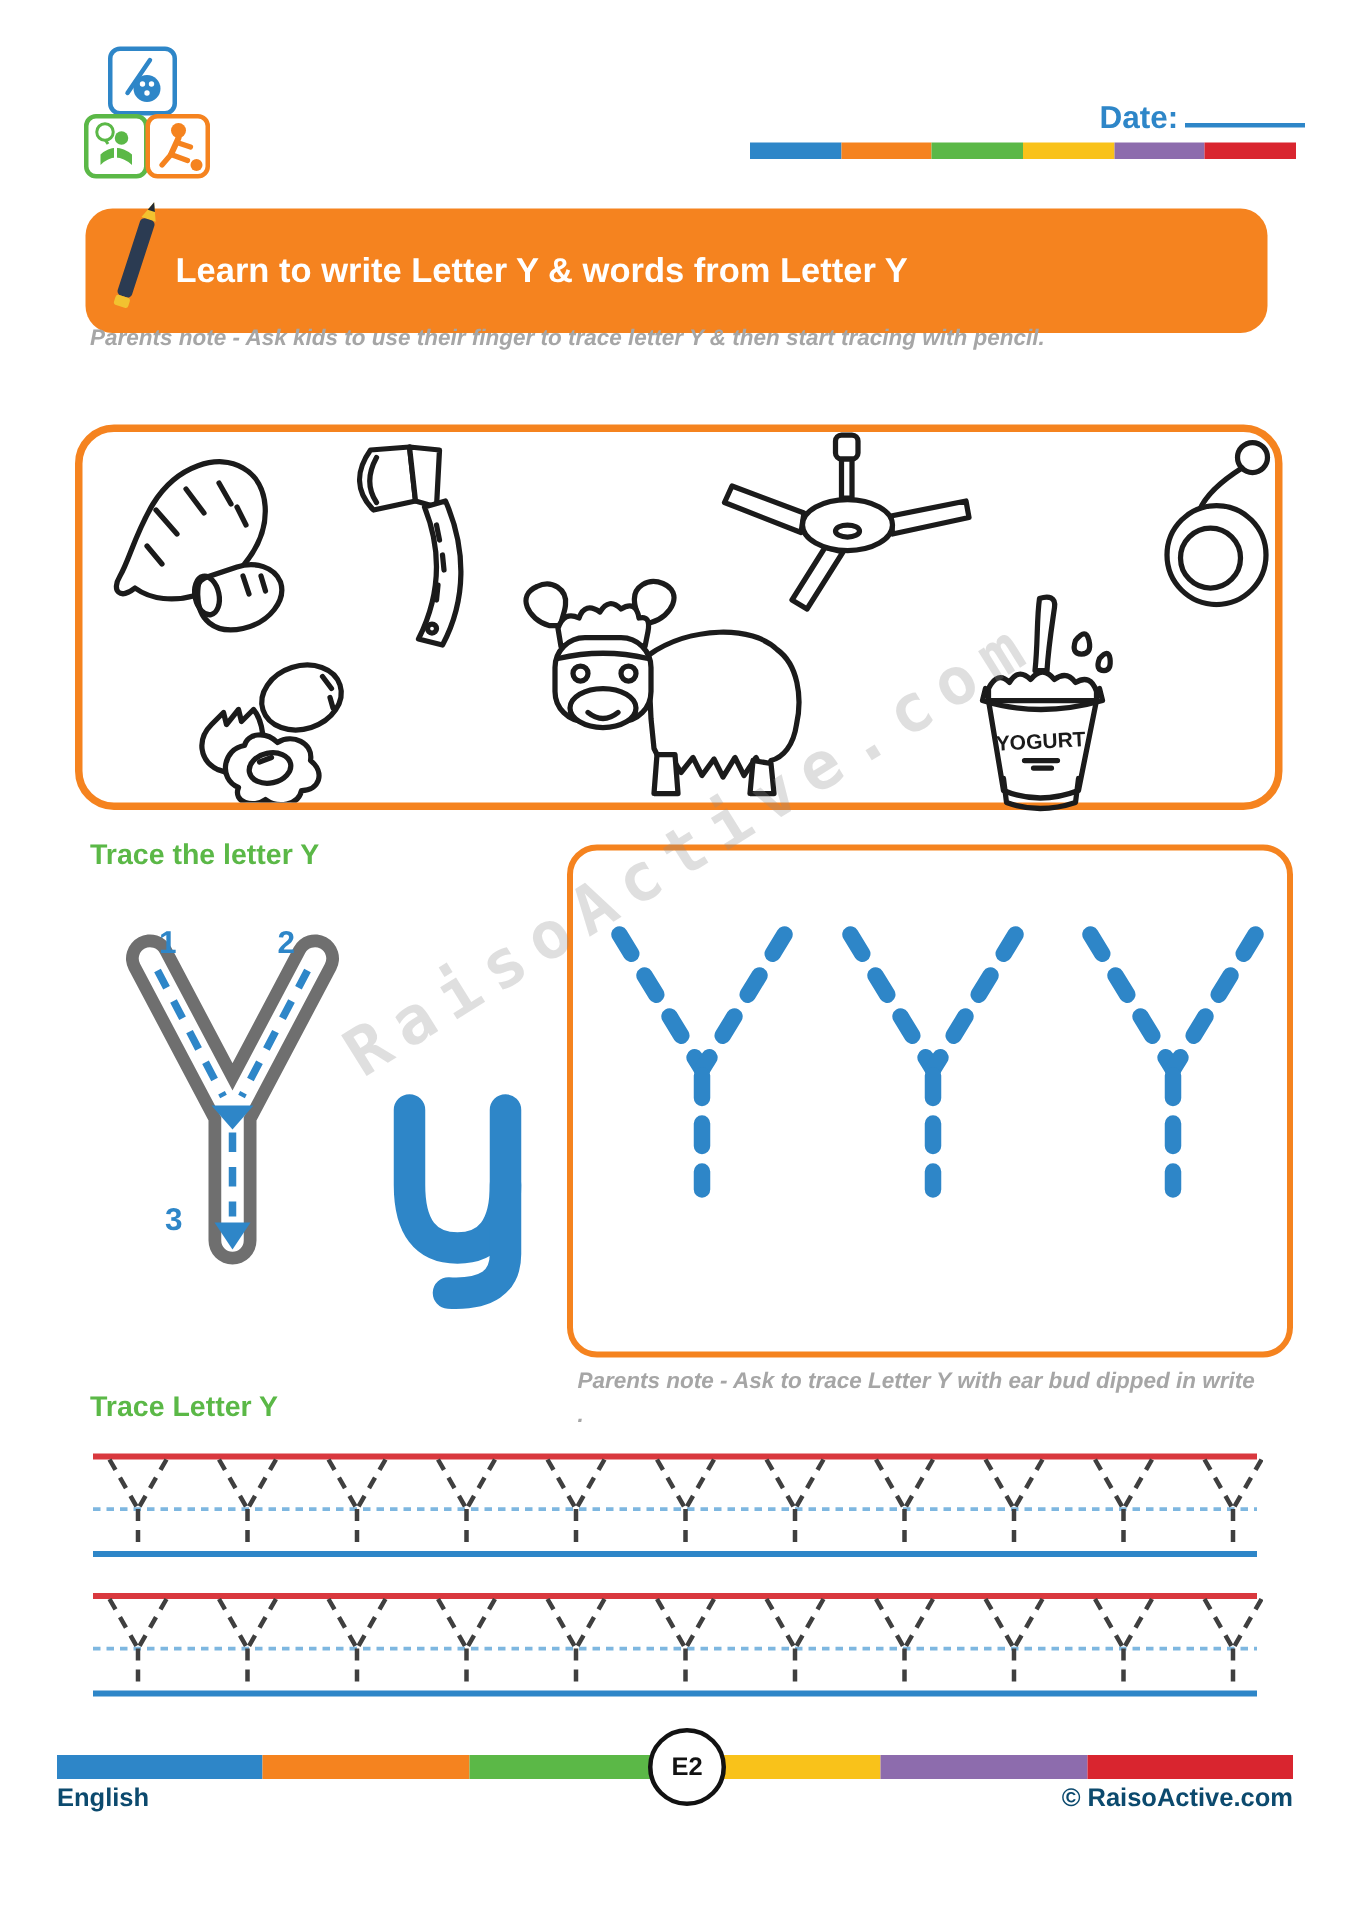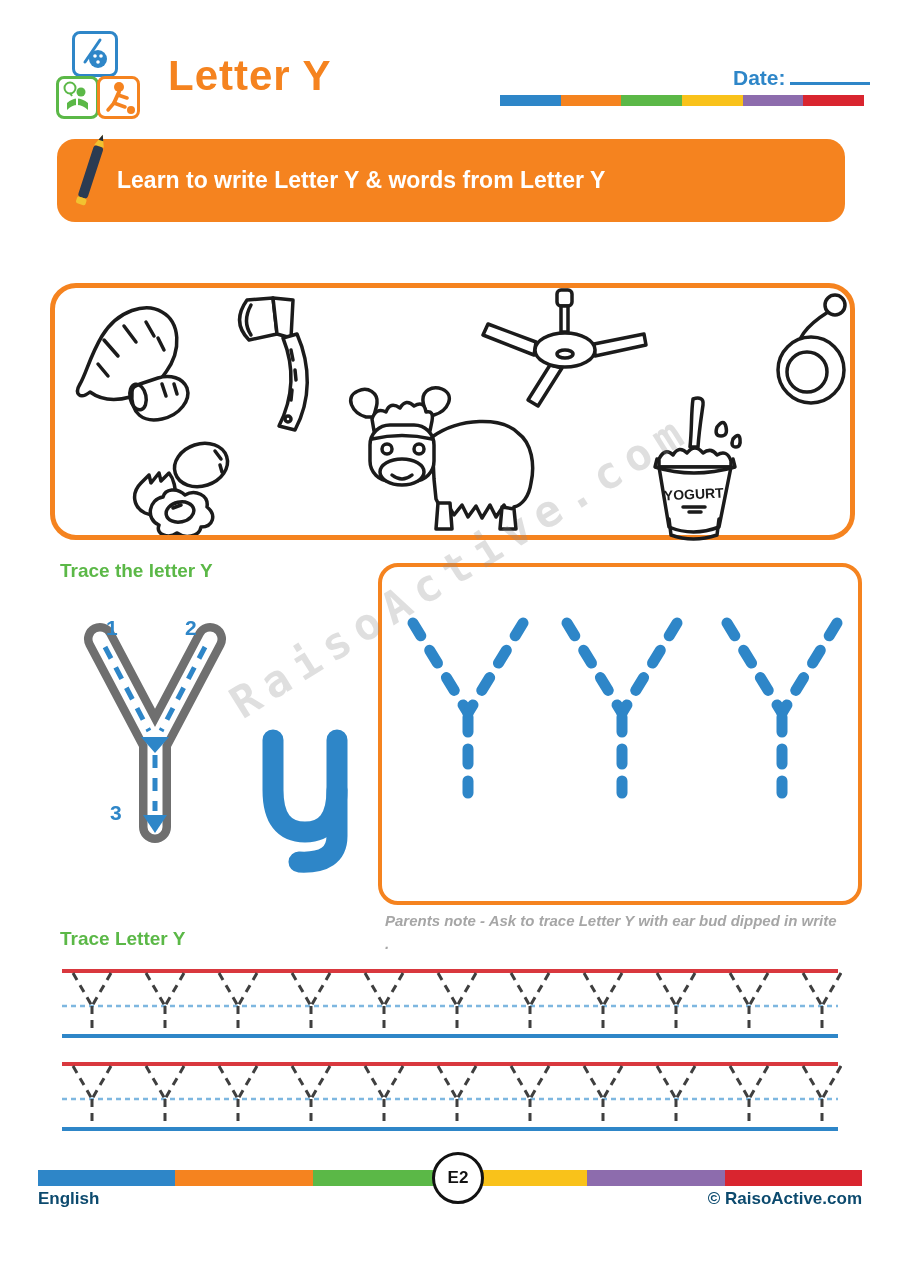--- a/index.html
+++ b/index.html
@@ -64,21 +64,20 @@
   <div class="logo-box" style="left:97px;top:76px;width:37px;height:37px;border:3px solid #F5831F;">
     <svg width="37" height="37" viewBox="0 0 37 37">
       <circle cx="19" cy="8" r="5" fill="#F5831F"></circle>
       <path d="M19,13 L14,24" stroke="#F5831F" stroke-width="4" stroke-linecap="round"></path>
       <path d="M18,16 L27,19" stroke="#F5831F" stroke-width="3.5" stroke-linecap="round"></path>
       <path d="M14,24 L8,31 M14,24 L25,28" stroke="#F5831F" stroke-width="3.5" stroke-linecap="round"></path>
       <circle cx="31" cy="31" r="4" fill="#F5831F"></circle>
     </svg>
   </div>
 
-  <div class="abs page-title">Letter Y</div>
 
   <div class="abs date-wrap">
     <span>Date:</span><span class="date-line"></span>
   </div>
   <div class="abs stripe" style="left:500px;top:95px;width:364px;height:11px;">
       <span style="background: rgb(46, 134, 200);"></span>
       <span style="background: rgb(245, 131, 31);"></span>
       <span style="background: rgb(91, 184, 71);"></span>
       <span style="background: rgb(249, 194, 26);"></span>
       <span style="background: rgb(141, 108, 173);"></span>
@@ -90,20 +89,21 @@
       <g transform="rotate(18 22 44)">
         <polygon points="22,6 17,18 27,18" fill="#F2C230"></polygon>
         <polygon points="22,6 19.5,12 24.5,12" fill="#222a35"></polygon>
         <rect x="17" y="18" width="10" height="54" rx="3" fill="#2B3B52"></rect>
         <rect x="17" y="72" width="10" height="7" rx="2" fill="#F2C230"></rect>
       </g>
     </svg>
     <div class="banner-text">Learn to write Letter Y &amp; words from Letter Y</div>
   </div>
 
+  <div class="abs pnote" style="left:60px;top:217px;">Parents note - Ask kids to use their finger to trace letter Y &amp; then start tracing with pencil.</div>
 
 
   <div class="abs pics-box">
 
     <svg class="abs" style="left:15px;top:4px;" width="130" height="135" viewBox="0 0 130 135">
       <path class="lineart" d="M10,92 C4,102 10,108 20,100 C42,116 80,104 96,80 C112,58 110,30 92,20 C76,10 48,18 32,44 C20,64 16,82 10,92 Z"></path>
       <path class="lineart-n" d="M34,48 l14,16 M54,34 l12,16 M76,30 l8,14 M88,46 l6,12 M28,72 l10,12" stroke-width="3"></path>
       <path class="lineart" d="M62,100 C60,122 74,131 92,127 C110,123 121,108 117,96 C113,86 100,82 88,86 L70,92 C64,94 62,96 62,100 Z"></path>
       <ellipse class="lineart-n" cx="68" cy="105" rx="8" ry="13" transform="rotate(-12 68 105)"></ellipse>
       <path class="lineart-n" d="M92,92 l4,12 M104,92 l3,10" stroke-width="3"></path>

